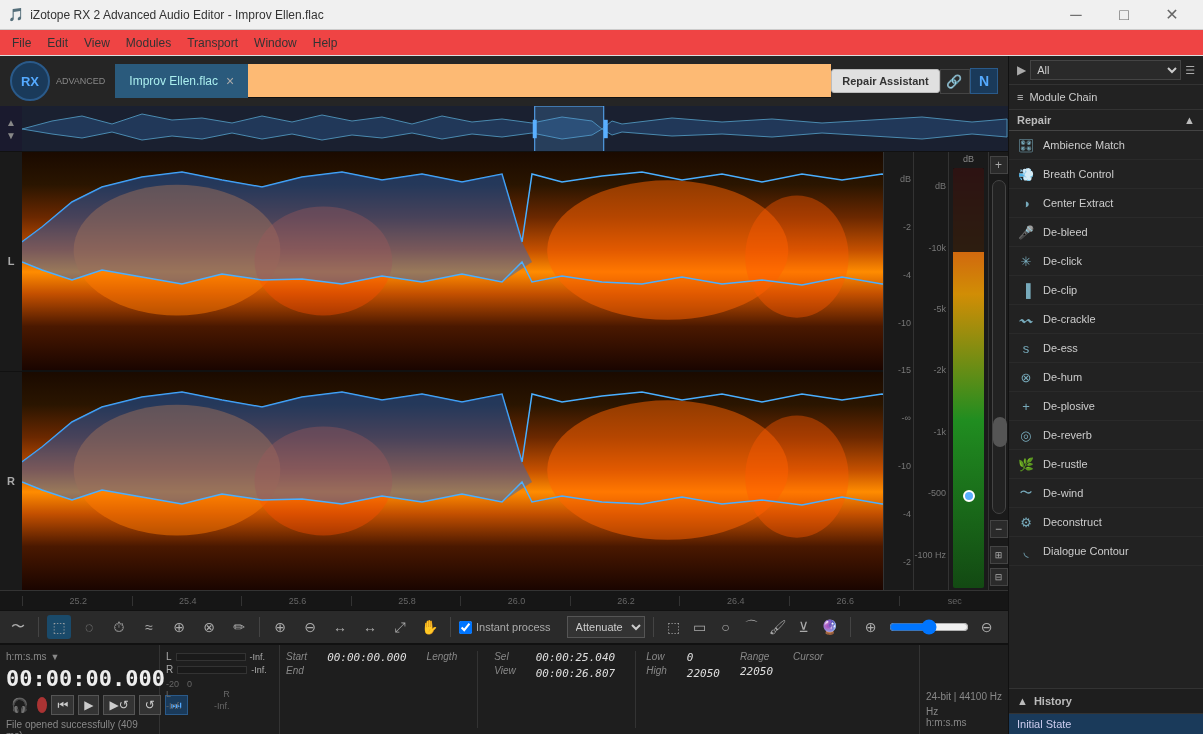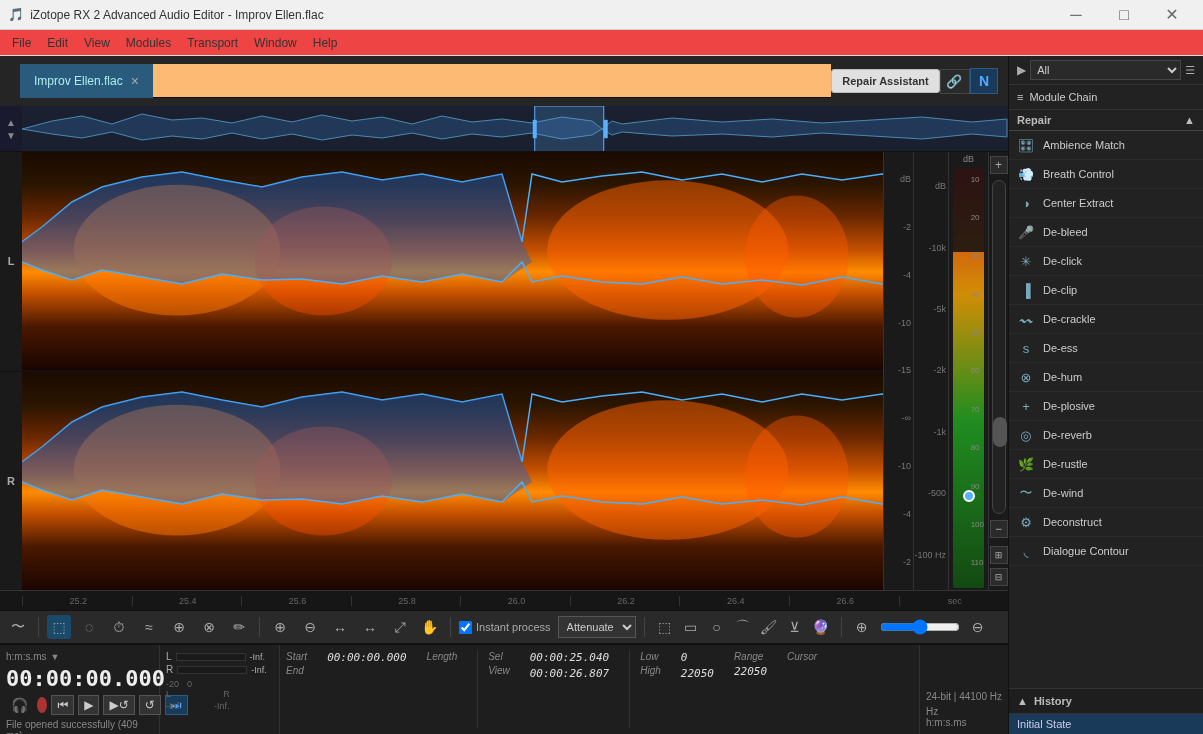--- a/index.html
+++ b/index.html
@@ -42,21 +42,21 @@
     #zoom-controls { width: 20px; background: #1a1a1a; display: flex; flex-direction: column; align-items: center; gap: 4px; padding: 4px 0; border-left: 1px solid #333; }
     #zoom-controls button { width: 18px; height: 18px; background: #2a2a2a; border: 1px solid #444; color: #aaa; cursor: pointer; font-size: 12px; display: flex; align-items: center; justify-content: center; }
     #zoom-controls .zoom-scroll { width: 14px; flex: 1; background: #222; border: 1px solid #444; border-radius: 7px; position: relative; margin: 2px 0; }
     #zoom-controls .zoom-thumb { width: 14px; height: 30px; background: #555; border-radius: 7px; position: absolute; bottom: 20%; }
 
     
     #toolbar { height: 34px; background: #2a2a2a; display: flex; align-items: center; padding: 0 6px; gap: 6px; border-top: 1px solid #111; border-bottom: 1px solid #111; }
     #toolbar .tool-btn { width: 24px; height: 24px; background: transparent; border: none; color: #aaa; cursor: pointer; display: flex; align-items: center; justify-content: center; font-size: 14px; border-radius: 3px; }
     #toolbar .tool-btn.active { background: #1a4a6a; }
     #toolbar .separator { width: 1px; height: 20px; background: #444; margin: 0 2px; }
-    #toolbar .instant-process { display: flex; align-items: center; gap: 7px; }
+    #toolbar .instant-process { display: flex; align-items: center; gap: 16px; }
     #toolbar .instant-process label { font-size: 11px; color: #aaa; display: flex; align-items: center; gap: 4px; }
     #toolbar select { background: #333; border: 1px solid #555; color: #ccc; padding: 2px 4px; font-size: 11px; height: 22px; cursor: pointer; }
     #toolbar .tool-group { display: flex; gap: 2px; }
 
     
     #statusbar { height: 90px; background: #1e1e1e; border-top: 1px solid #111; display: flex; }
     #transport { width: 160px; padding: 6px; display: flex; flex-direction: column; gap: 4px; border-right: 1px solid #333; }
     #timecode { font-size: 22px; font-family: monospace; color: #eee; font-weight: bold; }
     #transport-controls { display: flex; gap: 4px; align-items: center; }
     #transport-controls button { background: #333; border: 1px solid #555; color: #ccc; padding: 2px 5px; cursor: pointer; font-size: 12px; }
@@ -135,20 +135,26 @@
   <span>Transport</span>
   <span>Window</span>
   <span>Help</span>
 </div>
 
 <div id="main">
 
   <div id="audio-area">
 
     <div id="header-row">
+      <div id="rx-logo">
+        <div class="logo-circle">
+          <span>RX</span>
+        </div>
+        <span style="font-size:9px;color:#888;">ADVANCED</span>
+      </div>
       <div id="tabbar" style="flex:1;margin-left:10px;height:34px;display:flex;align-items:center;">
         <div class="tab">
           <span>Improv Ellen.flac</span>
           <span class="close-btn">×</span>
         </div>
       </div>
       <div id="top-right-btns">
         <button id="repair-assistant-header-btn" style="background:#e0e0e0;color:#333;border:1px solid #bbb;padding:5px 10px;font-size:11px;font-weight:bold;cursor:pointer;border-radius:3px;">Repair Assistant</button>
         <button style="background:#2a2a2a;border:1px solid #444;color:#aaa;padding:4px 6px;cursor:pointer;font-size:13px;">🔗</button>
         <button style="background:#1a3a5a;border:1px solid #2a5a8a;color:#5af;padding:4px 8px;font-weight:bold;cursor:pointer;font-size:14px;">N</button>
@@ -263,33 +269,20 @@
         </div>
 
         <div style="width:40px;background:#1a1a1a;display:flex;flex-direction:column;border-left:1px solid #333;overflow:hidden;position:relative;">
           <div style="font-size:9px;color:#888;text-align:center;padding:2px;">dB</div>
 
           <div style="flex:1;position:relative;margin:2px 4px;">
             <div style="position:absolute;top:0;left:0;right:0;bottom:0;background:linear-gradient(to bottom, #ff2222 0%, #ffaa00 30%, #22aa22 60%, #115511 100%);border-radius:2px;opacity:0.8;"></div>
             <div style="position:absolute;bottom:80%;left:0;right:0;top:0;background:#111;opacity:0.85;"></div>
           </div>
 
-          <div style="position:absolute;right:4px;top:8px;font-size:8px;color:#888;display:flex;flex-direction:column;justify-content:space-around;height:calc(100% - 16px);">
-            <span>10</span>
-            <span>20</span>
-            <span>30</span>
-            <span>40</span>
-            <span>50</span>
-            <span>60</span>
-            <span>70</span>
-            <span>80</span>
-            <span>90</span>
-            <span>100</span>
-            <span>110</span>
-          </div>
 
           <div style="position:absolute;bottom:20%;left:50%;transform:translateX(-50%);width:12px;height:12px;background:#5aafff;border-radius:50%;border:2px solid #fff;"></div>
         </div>
 
         <div id="zoom-controls">
           <button title="Zoom in frequency">+</button>
           <div class="zoom-scroll">
             <div class="zoom-thumb"></div>
           </div>
           <button title="Zoom out frequency">−</button>
@@ -412,21 +405,21 @@
             <span class="lbl">End</span>
           </div>
           <div class="info-col">
             <span class="val">00:00:00.000</span>
             <span class="val"></span>
           </div>
           <div class="info-col">
             <span class="lbl">Length</span>
             <span class="val"></span>
           </div>
-          <div class="info-col" style="border-left:1px solid #333;padding-left:10px;">
+          <div class="info-col" style="border-left:1px solid #333;padding-left:16px;">
             <span class="lbl">Sel</span>
             <span class="lbl">View</span>
           </div>
           <div class="info-col">
             <span class="val">00:00:25.040</span>
             <span class="val">00:00:26.807</span>
           </div>
           <div class="info-col" style="border-left:1px solid #333;padding-left:10px;">
             <span class="lbl">Low</span>
             <span class="lbl">High</span>

